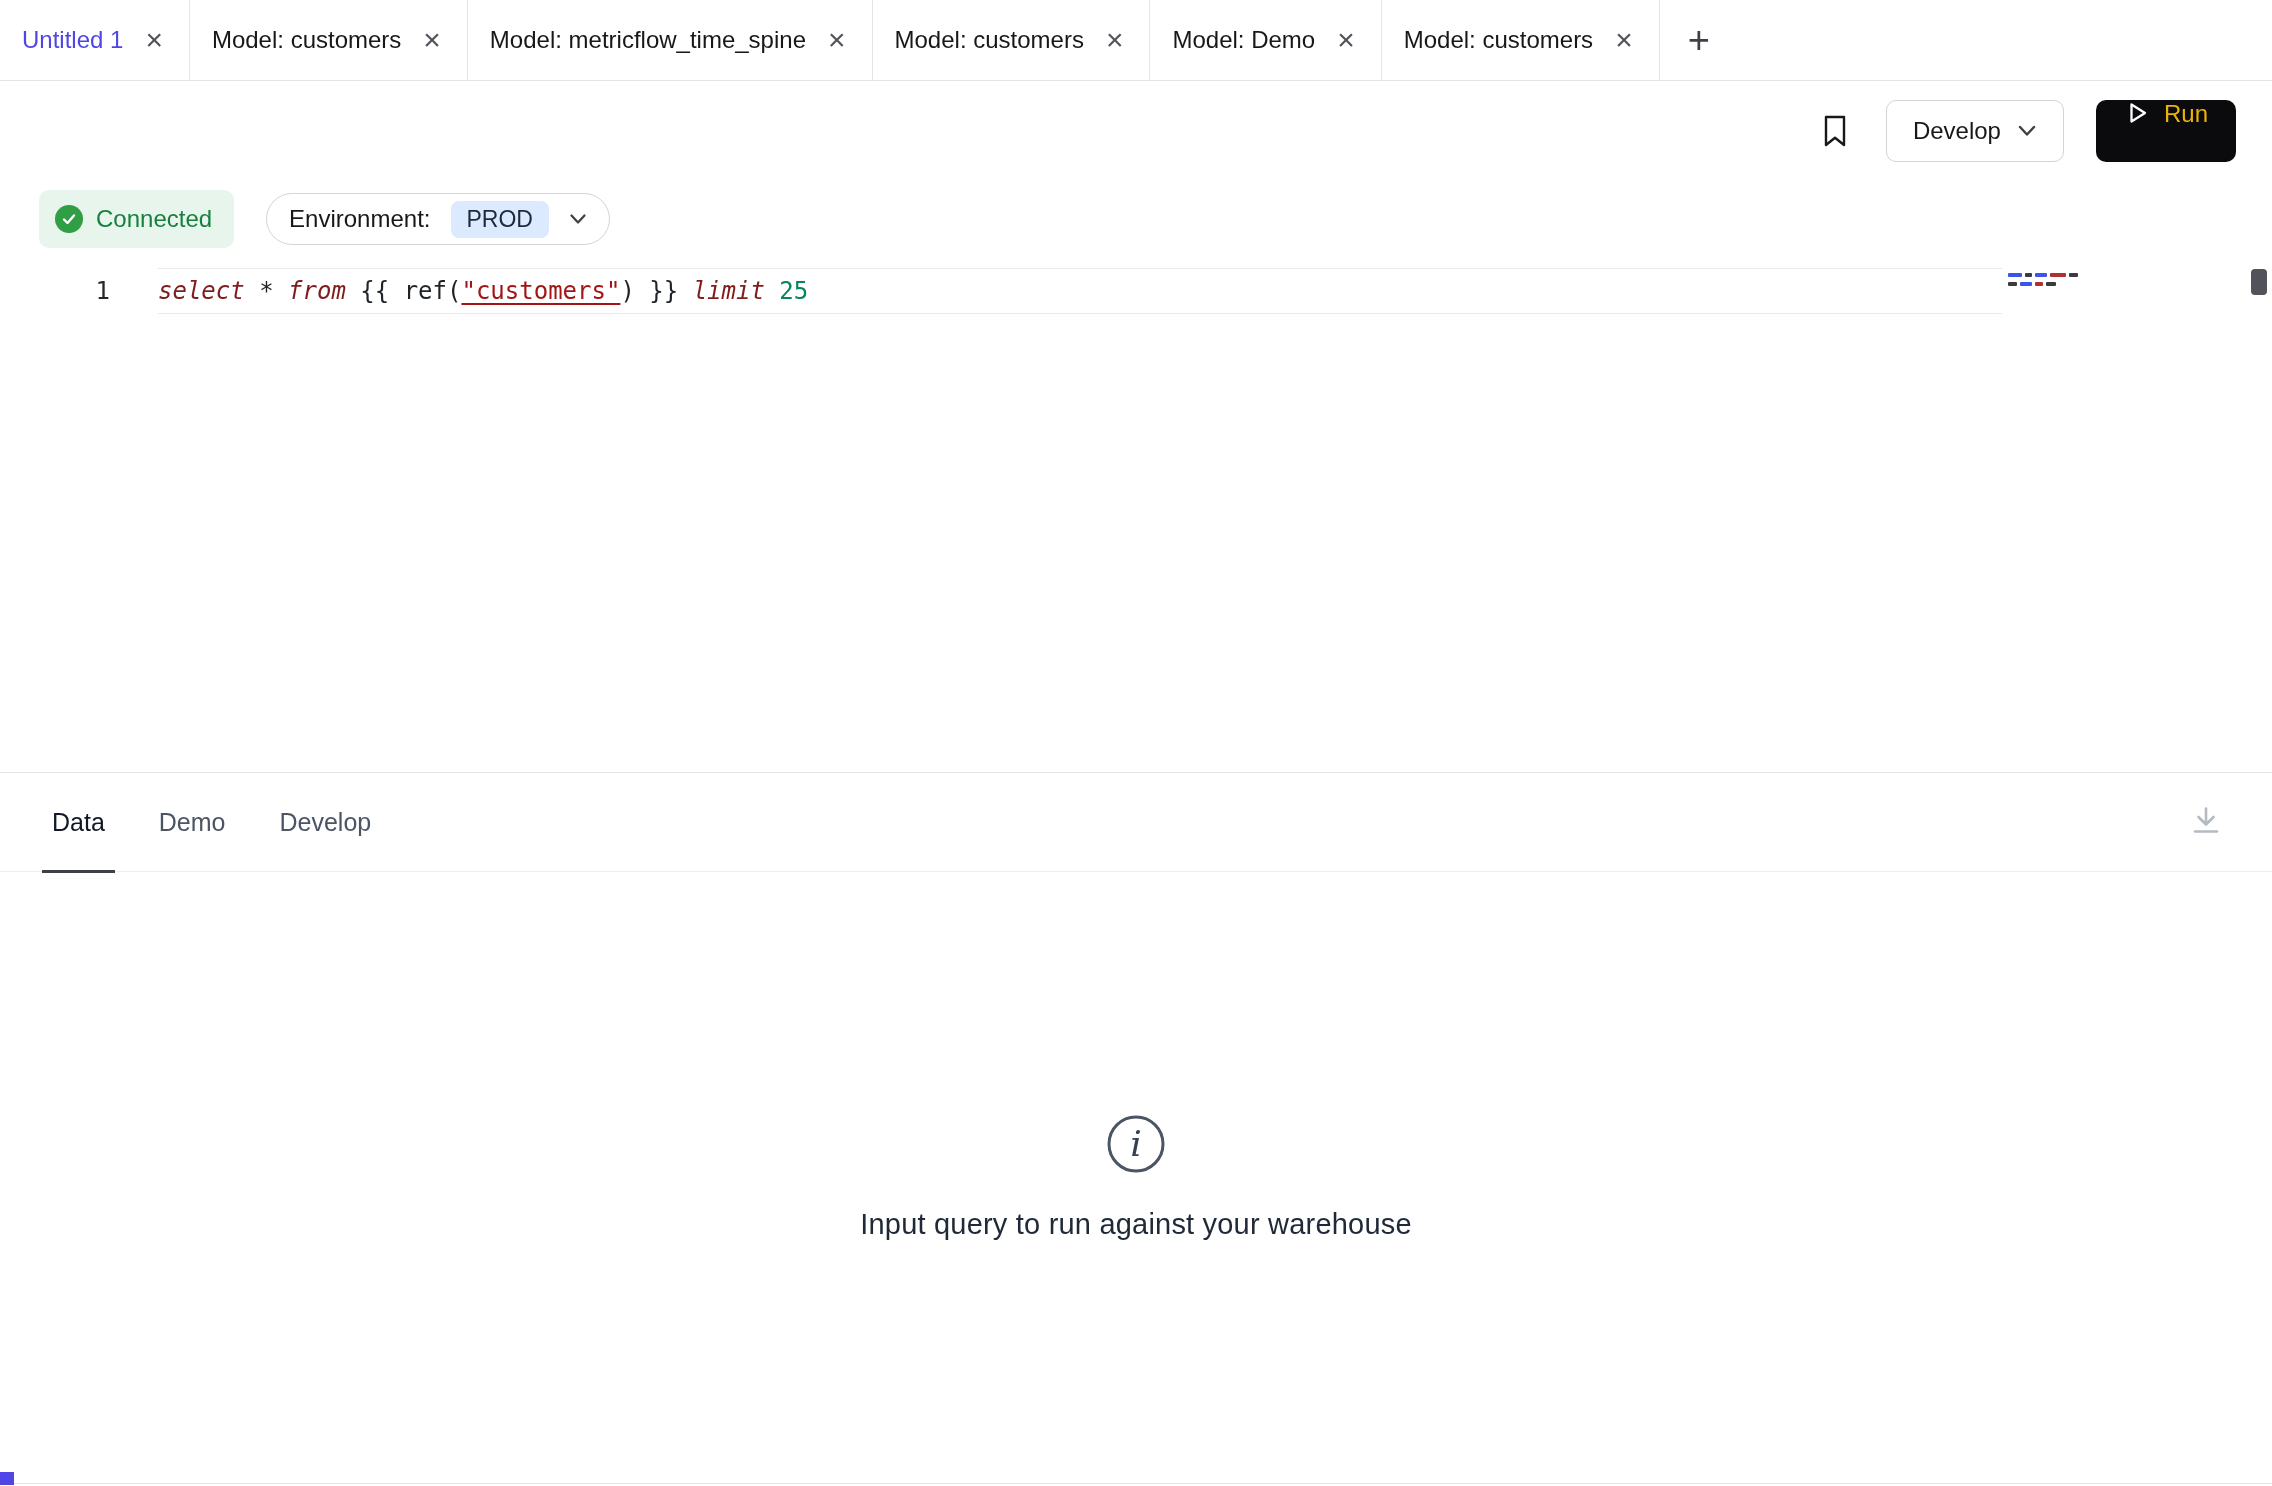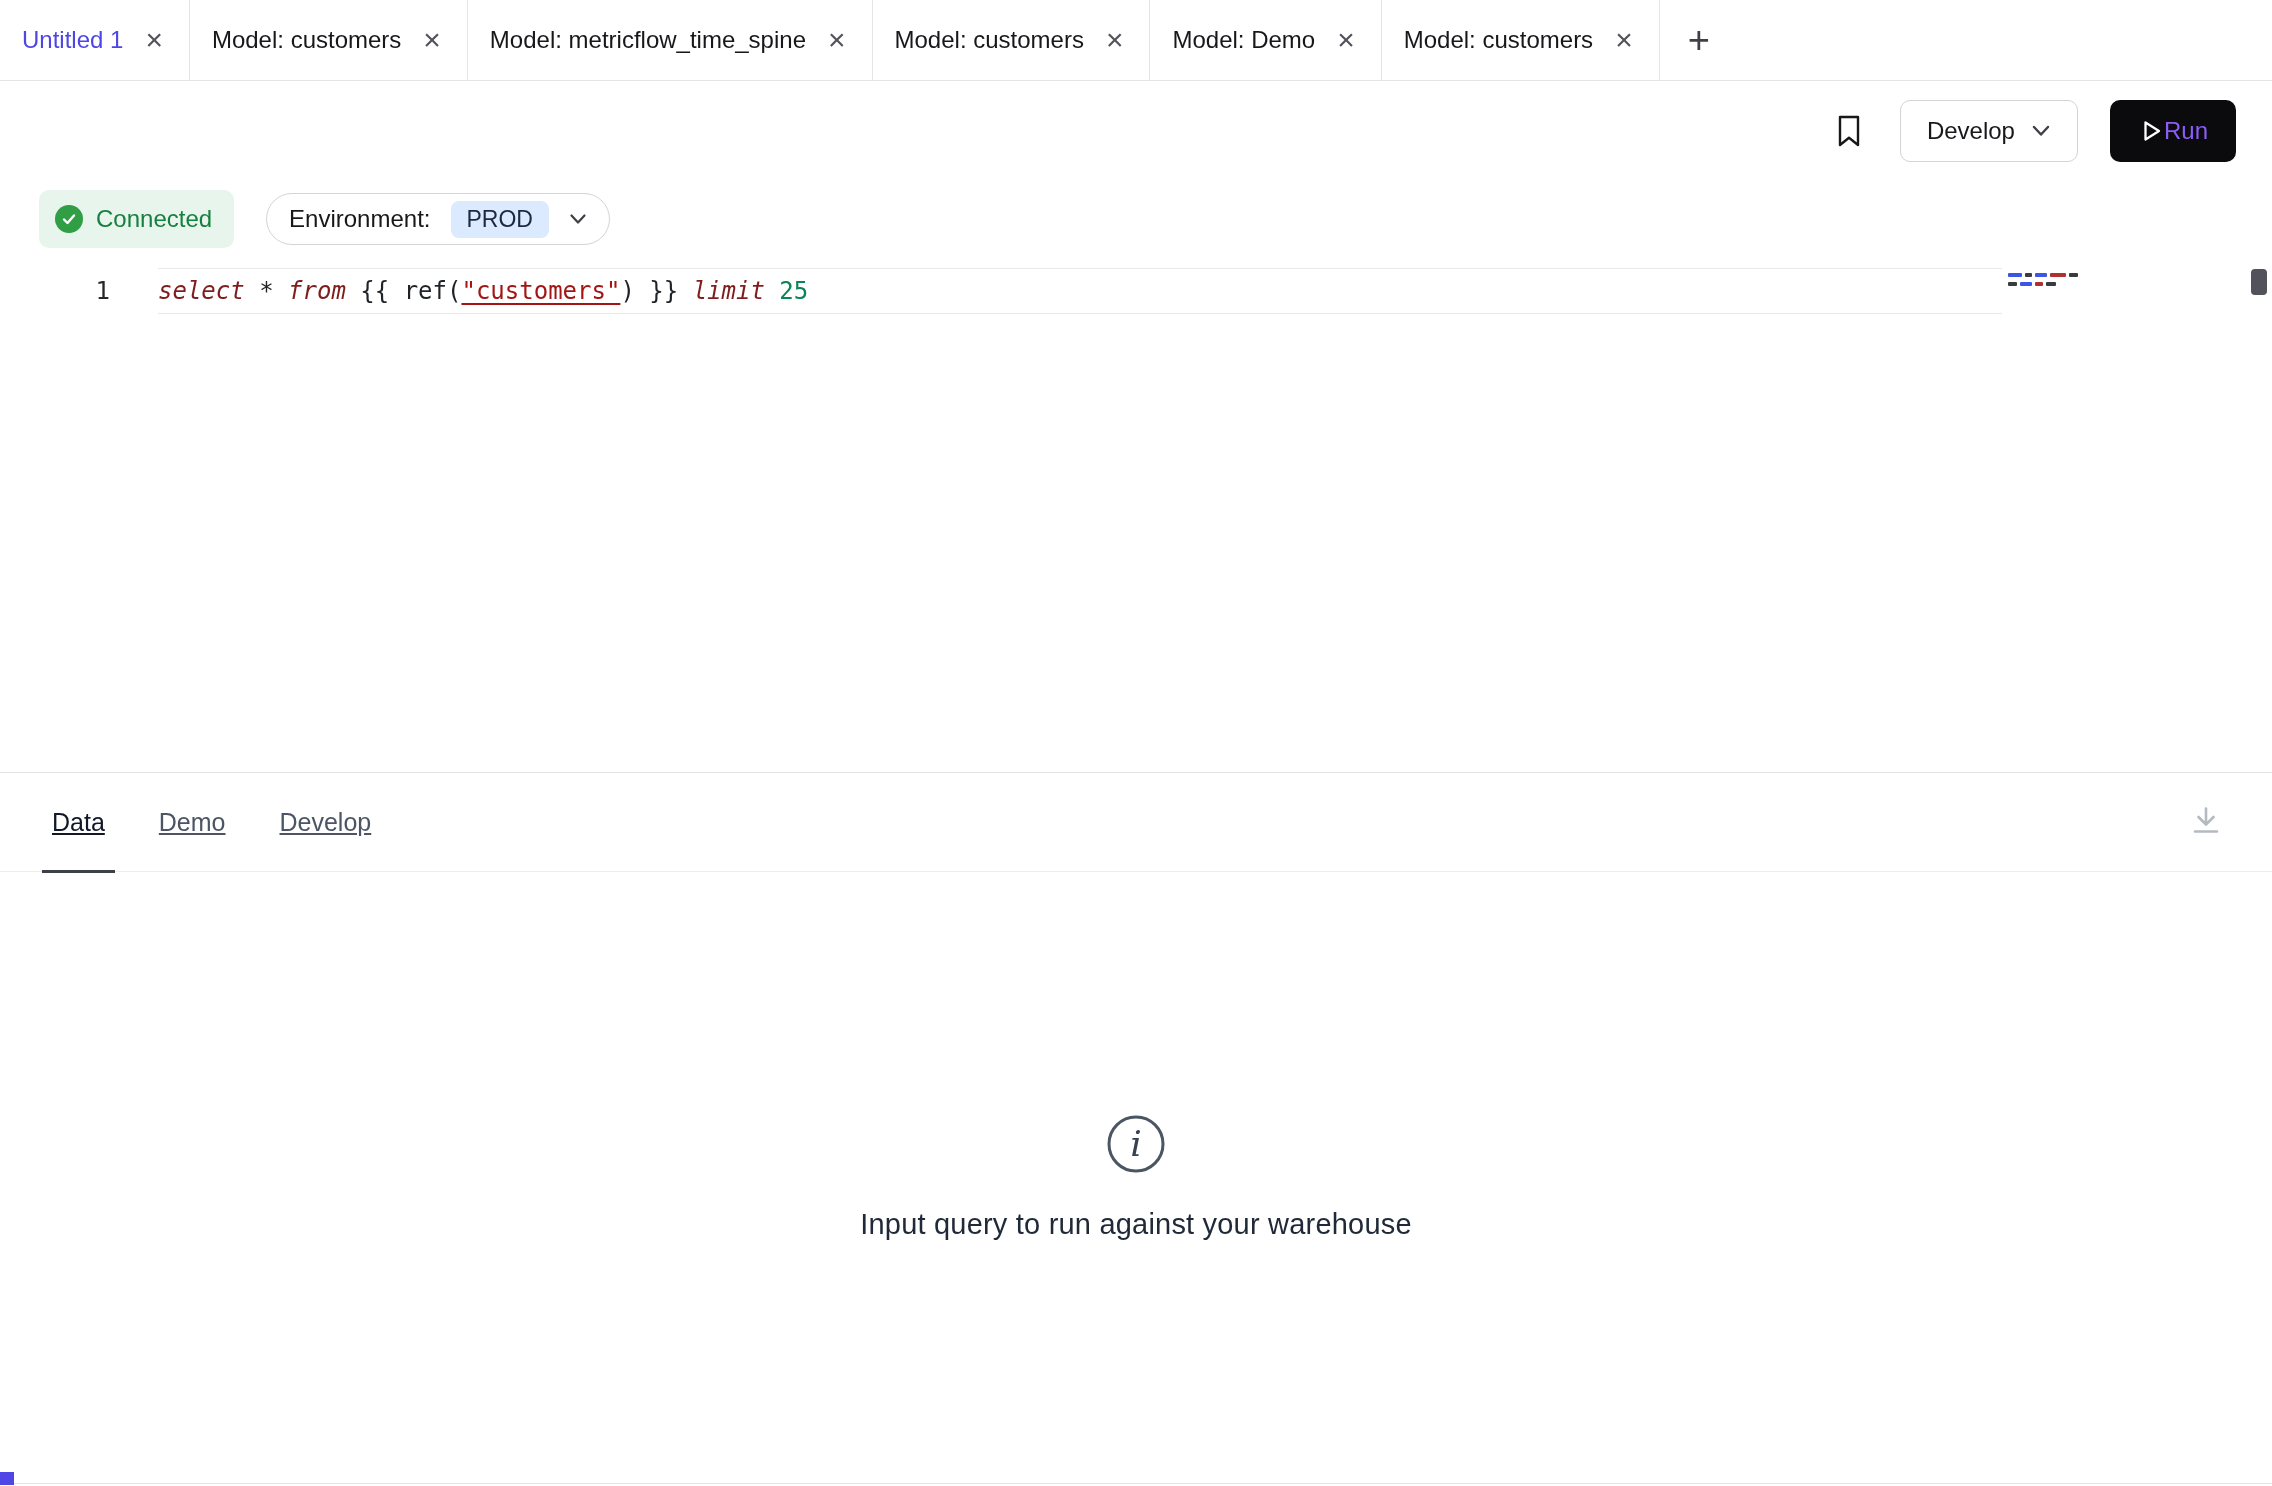--- a/index.html
+++ b/index.html
@@ -74,29 +74,30 @@
     background: #fff;
     border: 1px solid #d4d4d8;
     border-radius: 10px;
     font-size: 24px;
     font-family: "Liberation Sans", sans-serif;
     color: #18181b;
     cursor: pointer;
   }
   .btn-run {
     display: flex;
-    align-items: center;
+    align-items: flex-start;
+    gap: 14px;
     height: 62px;
     padding: 0 28px;
     background: #0b0b0d;
     border: none;
     border-radius: 10px;
     font-size: 24px;
     font-family: "Liberation Sans", sans-serif;
-    color: #8b5cf6;
+    color: #eab308;
     cursor: pointer;
   }
 
   
   .statusrow {
     height: 76px;
     display: flex;
     align-items: center;
     gap: 32px;
     padding-left: 39px;
@@ -214,21 +215,20 @@
     position: relative;
   }
   .panel-tab {
     font-size: 25px;
     color: #4b5563;
     height: 100%;
     display: flex;
     align-items: center;
     position: relative;
     cursor: pointer;
-    text-decoration: underline;
   }
   .panel-tab.active { color: #111827; }
   .panel-tab.active::after {
     content: "";
     position: absolute;
     left: -10px;
     right: -10px;
     bottom: -2px;
     height: 3px;
     background: #3d4046;

